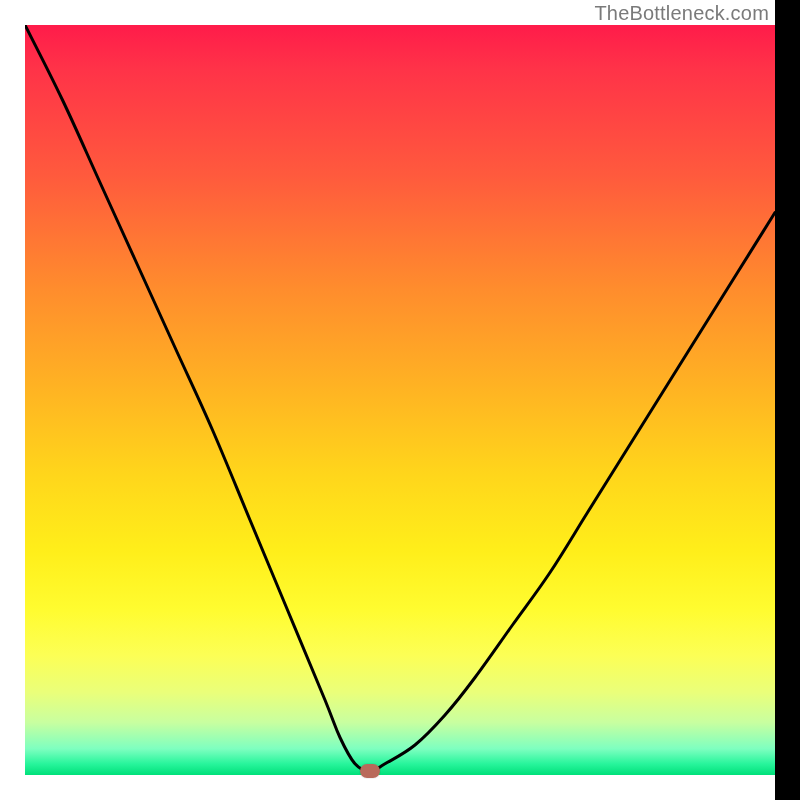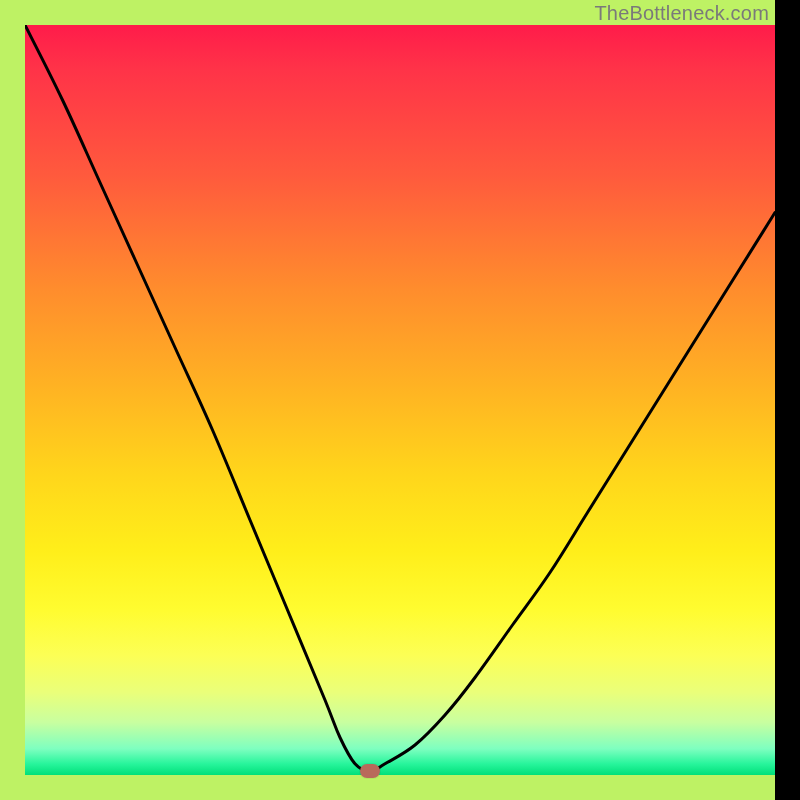--- a/index.html
+++ b/index.html
@@ -8,21 +8,21 @@
     width: 800px;
     height: 800px;
     background: #000;
     overflow: hidden;
     font-family: Arial, Helvetica, sans-serif;
   }
   .stage {
     position: relative;
     width: 775px;
     height: 800px;
-    background: #bef264;
+    background: #ffffff;
   }
   .plot {
     position: absolute;
     left: 25px;
     top: 25px;
     width: 750px;
     height: 750px;
     background: linear-gradient(
       to bottom,
       #ff1c4a 0%,

